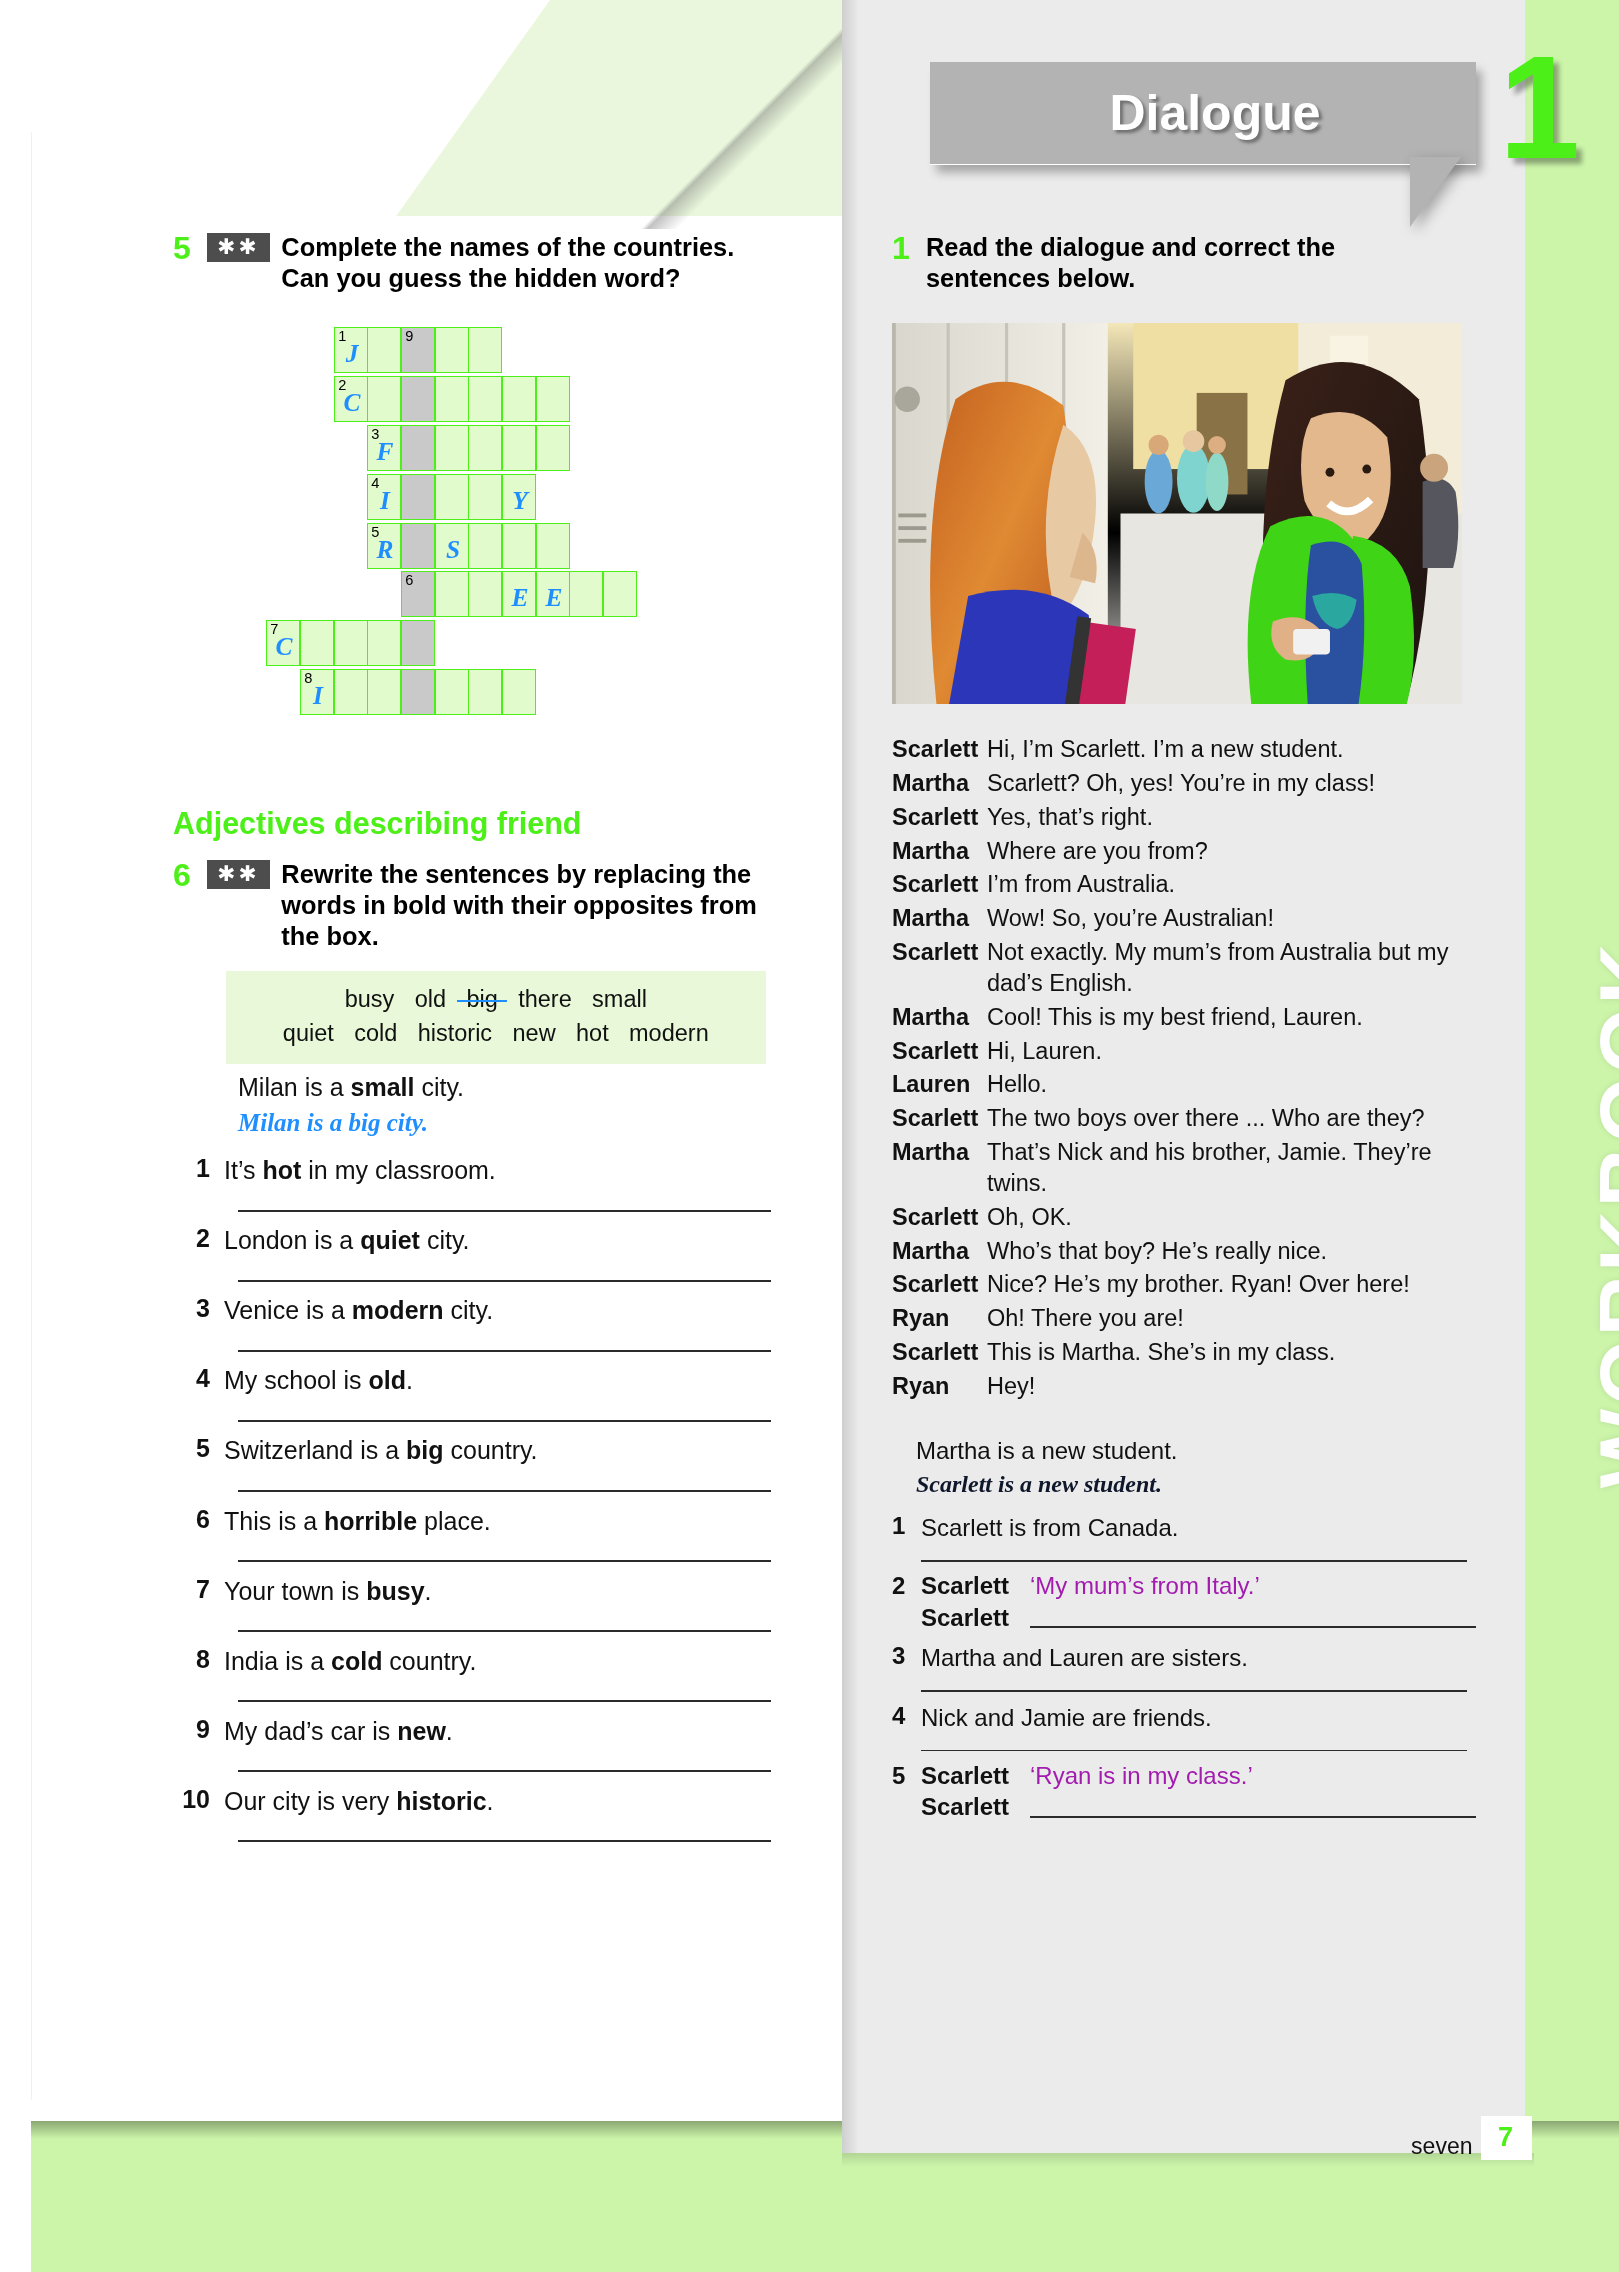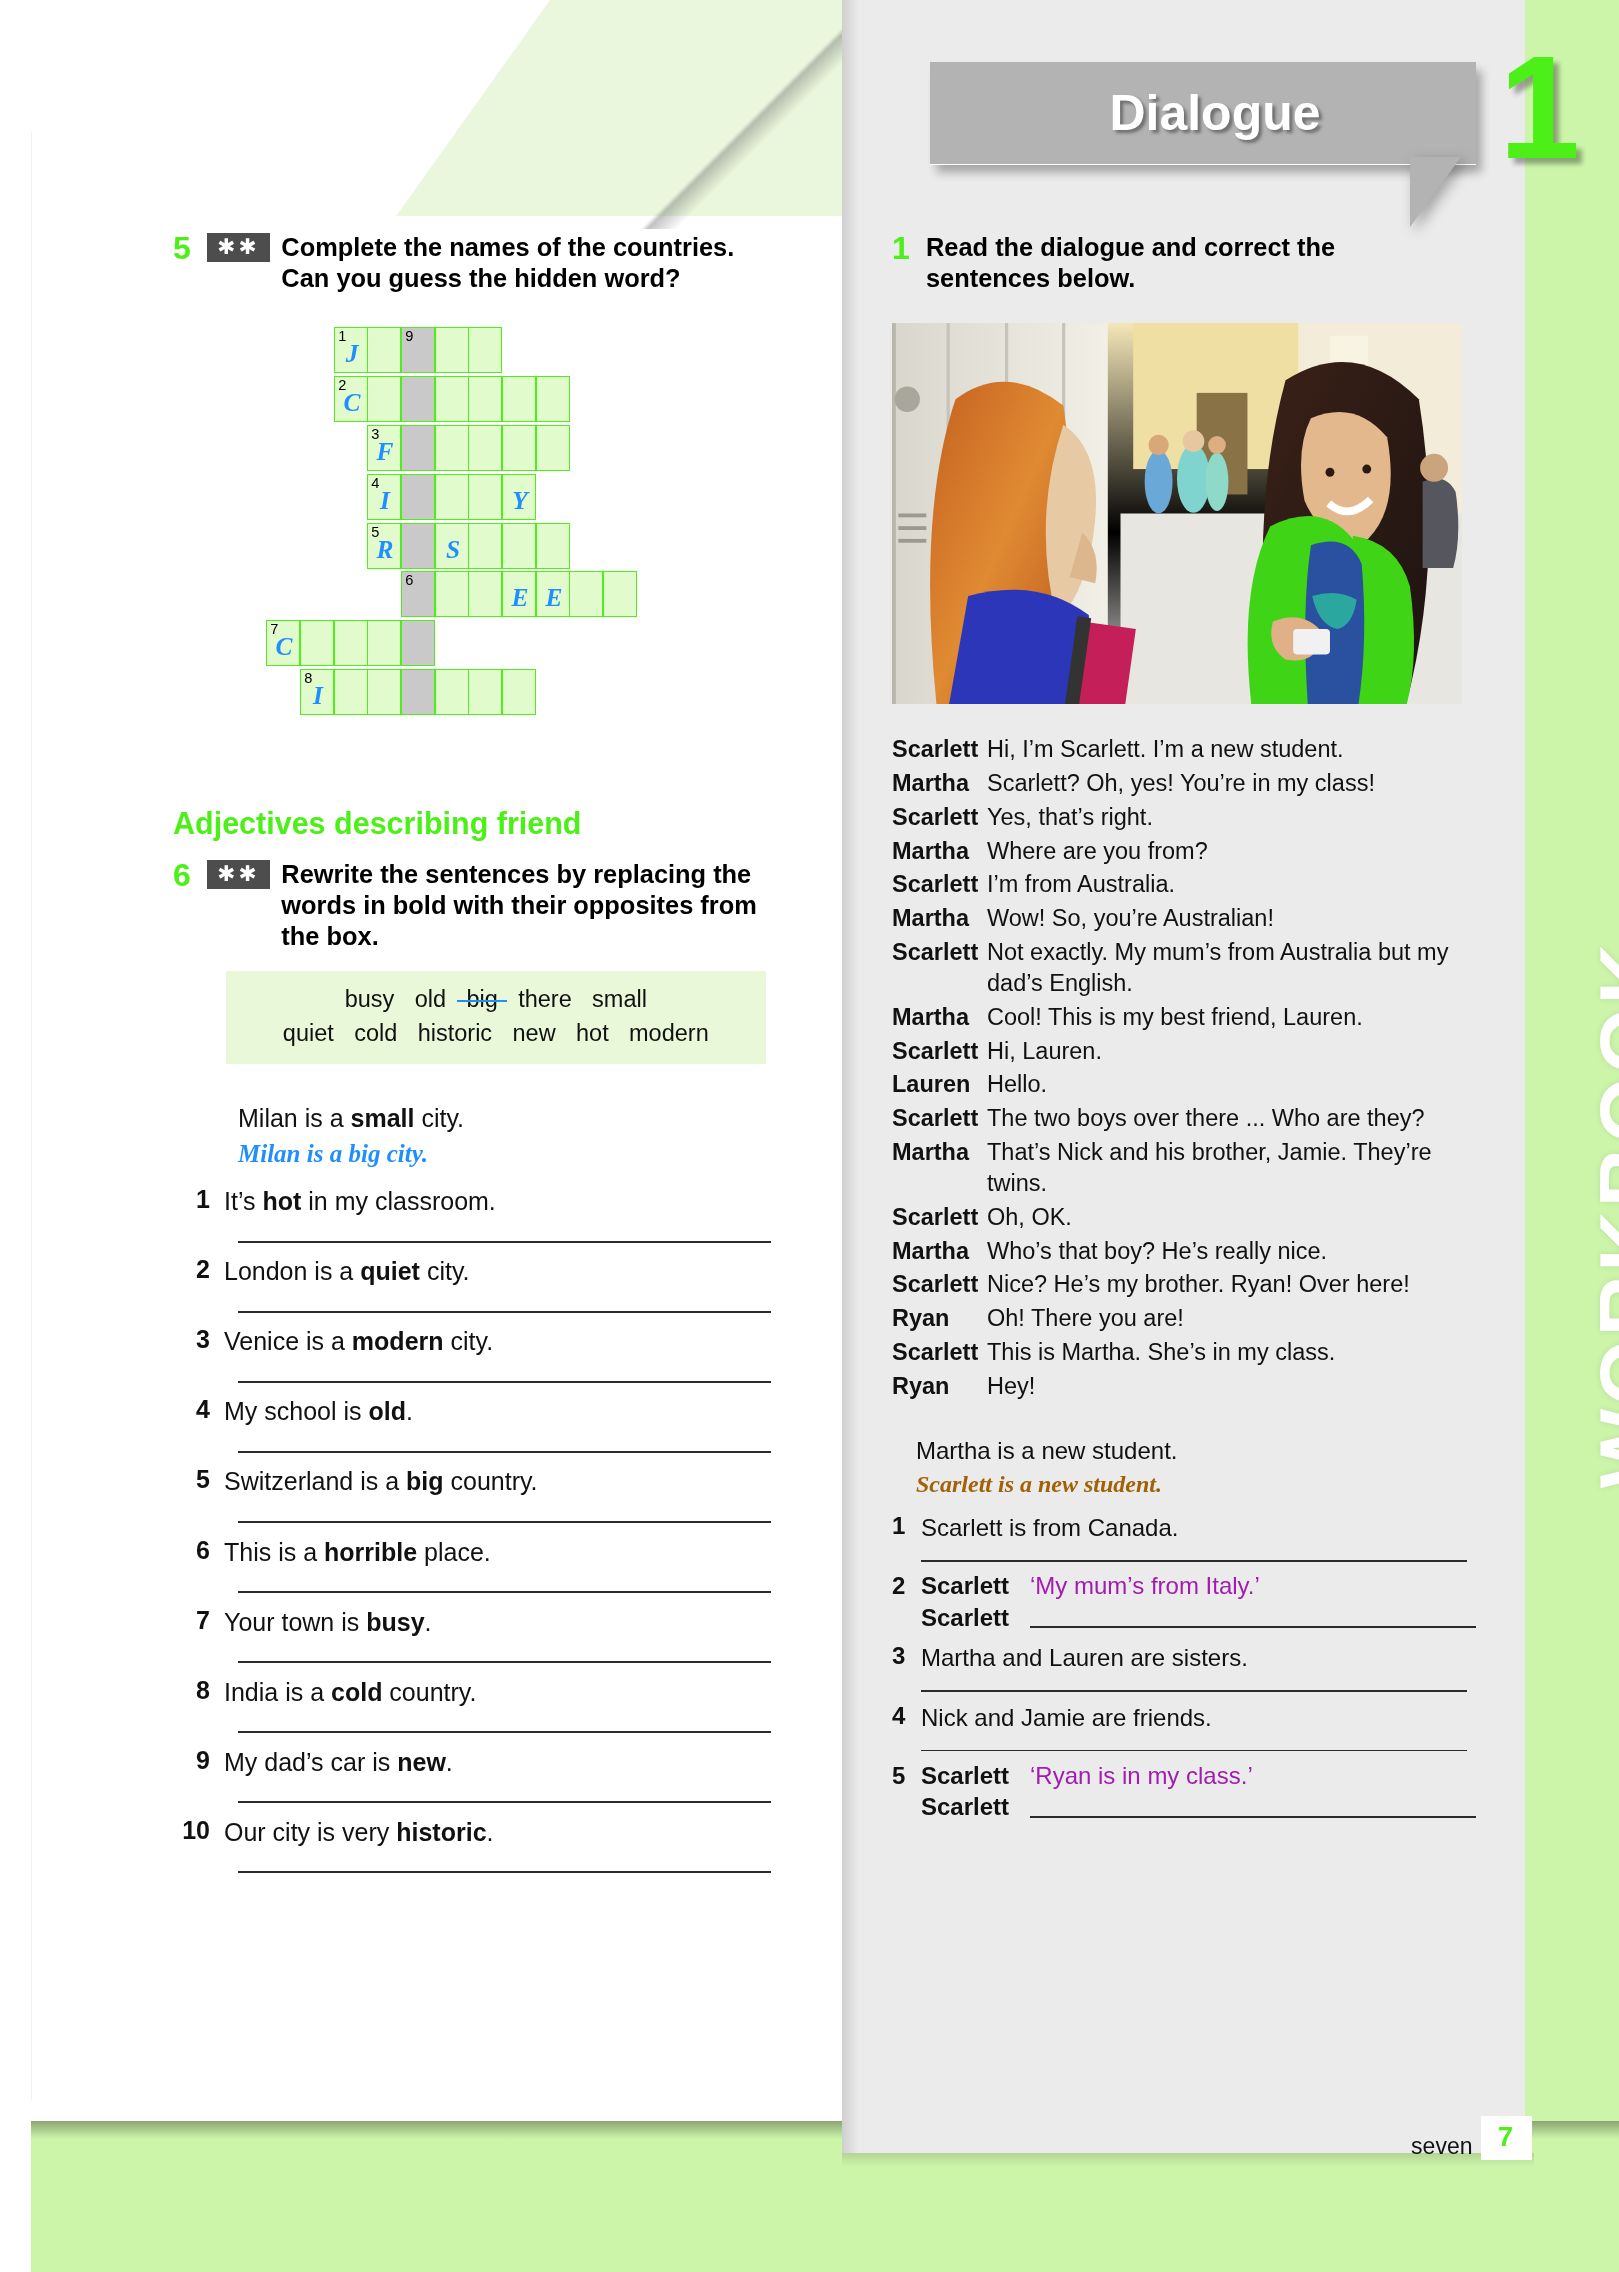--- a/index.html
+++ b/index.html
@@ -144,21 +144,21 @@
     font-size:23.5px;color:#111;line-height:1.45;
     font-family:"Liberation Sans", sans-serif;
   }
   .wordbox span{margin:0 10.2px;white-space:nowrap;}
   .wordbox .struck{position:relative;}
   .wordbox .struck::after{
     content:"";position:absolute;left:-9px;right:-9px;top:52%;
     height:2.5px;background:#1f8fff;
   }
 
-  .ex6-list{margin-top:38px;}
+  .ex6-list{margin-top:7px;}
   .sample{margin-left:65px;}
   .sample .plain{font-size:25px;color:#111;line-height:1.35;}
   .sample .answer{
     font-size:25px;color:#1f8fff;font-weight:bold;line-height:1.45;
     font-family:"Liberation Serif", serif;font-style:italic;
   }
   .item{display:flex;margin-top:12.7px;}
   .item-num{
     width:37px;flex:none;text-align:right;padding-right:14px;
     font-size:25px;font-weight:bold;color:#111;
@@ -184,21 +184,21 @@
     width:95px;flex:none;font-size:23.5px;font-weight:bold;color:#111;
     line-height:1.33;
   }
   .d-text{
     flex:1;font-size:23.5px;color:#111;line-height:1.33;
   }
 
   .r-sample{margin-top:33px;margin-left:24px;}
   .r-sample .plain{font-size:24px;color:#111;line-height:1.35;}
   .r-sample .answer{
-    font-size:24px;color:#a16207;font-weight:bold;line-height:1.45;
+    font-size:24px;color:#0f172a;font-weight:bold;line-height:1.45;
     font-family:"Liberation Serif", serif;font-style:italic;
   }
   .r-item{display:flex;margin-top:10.2px;}
   .r-num{
     width:29px;flex:none;font-size:24px;font-weight:bold;color:#111;
   }
   .r-body{flex:1;}
   .r-text{font-size:24px;color:#111;line-height:1.3;}
   .r-speaker-row{display:flex;align-items:baseline;}
   .r-speaker{width:109px;flex:none;font-size:24px;font-weight:bold;color:#111;}

